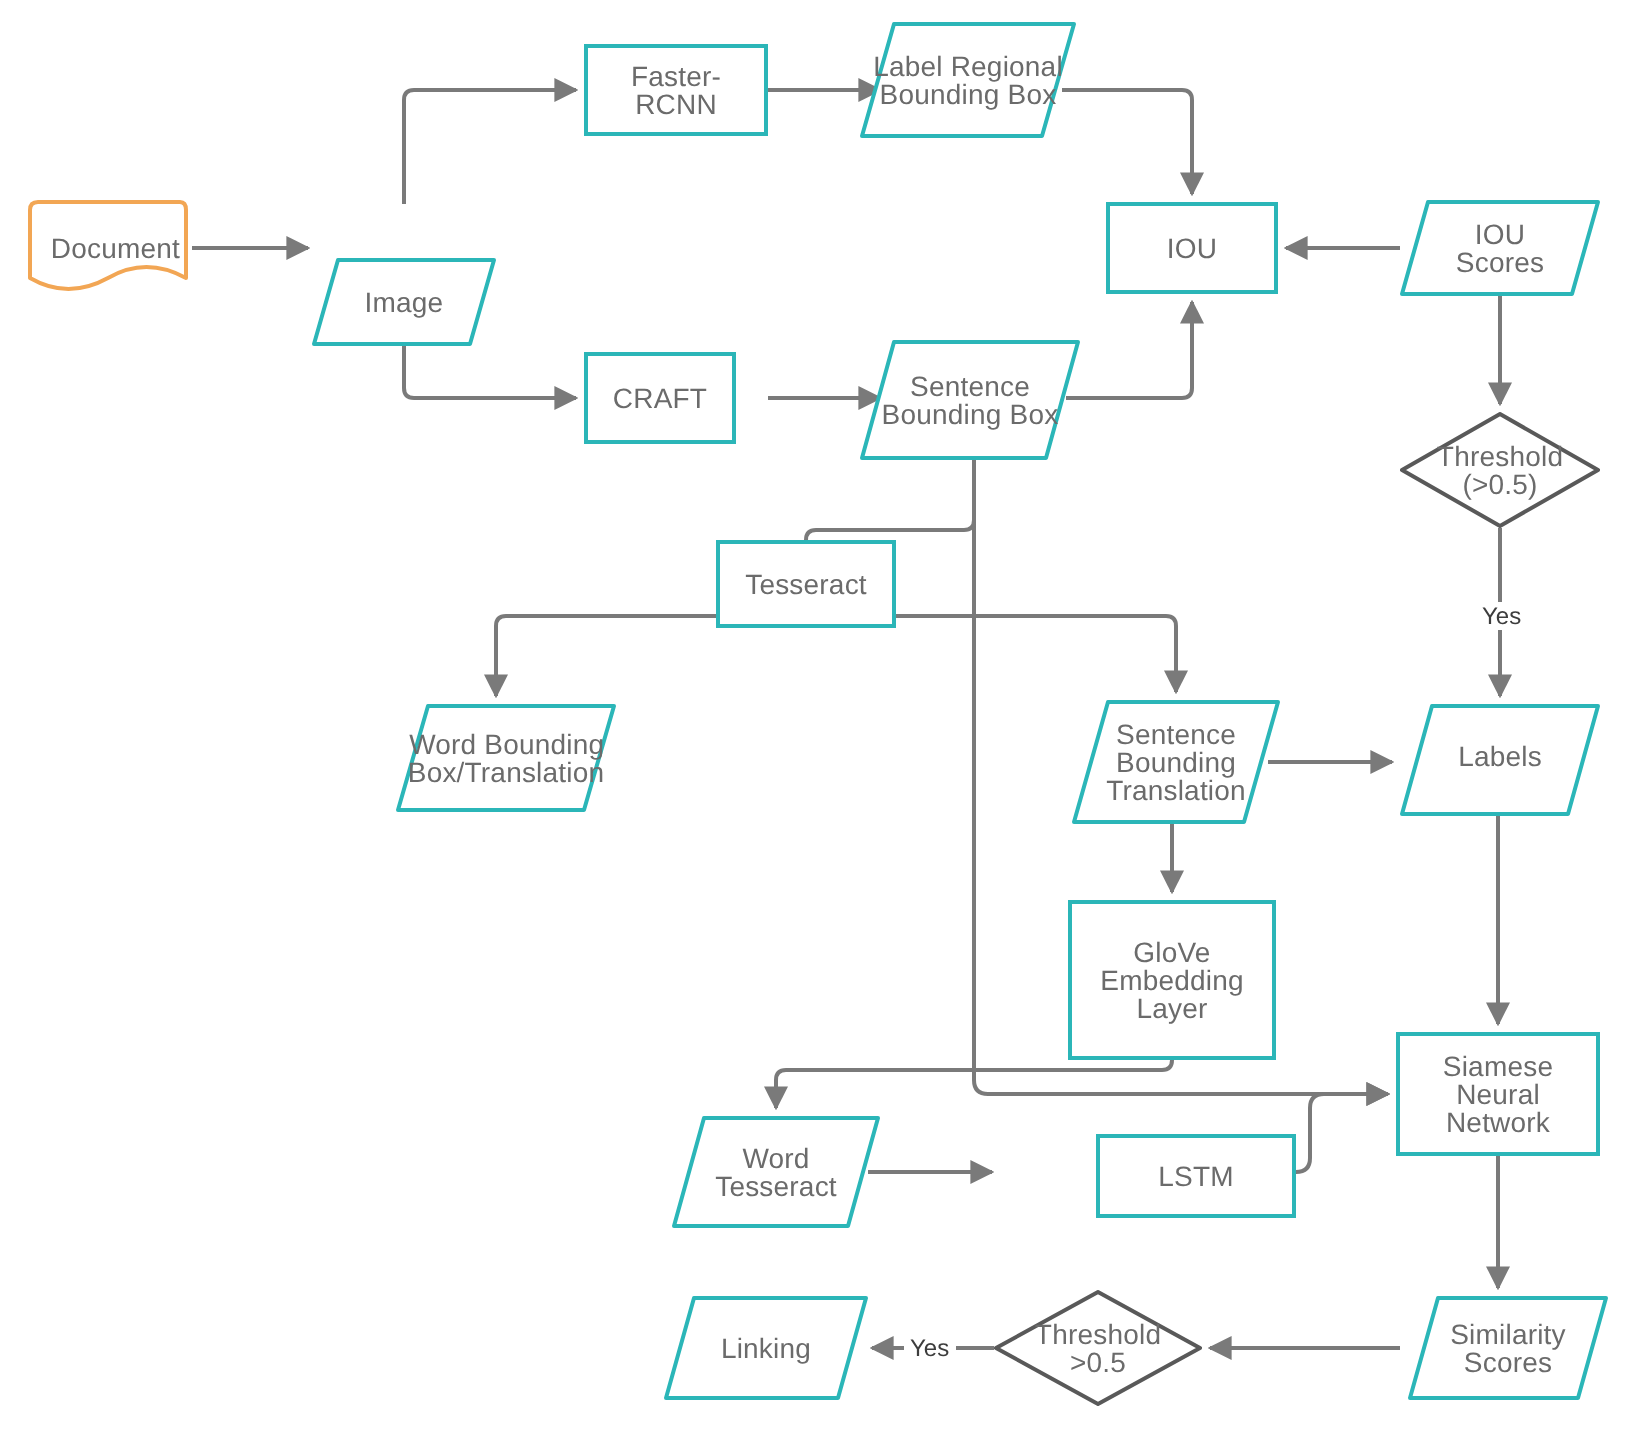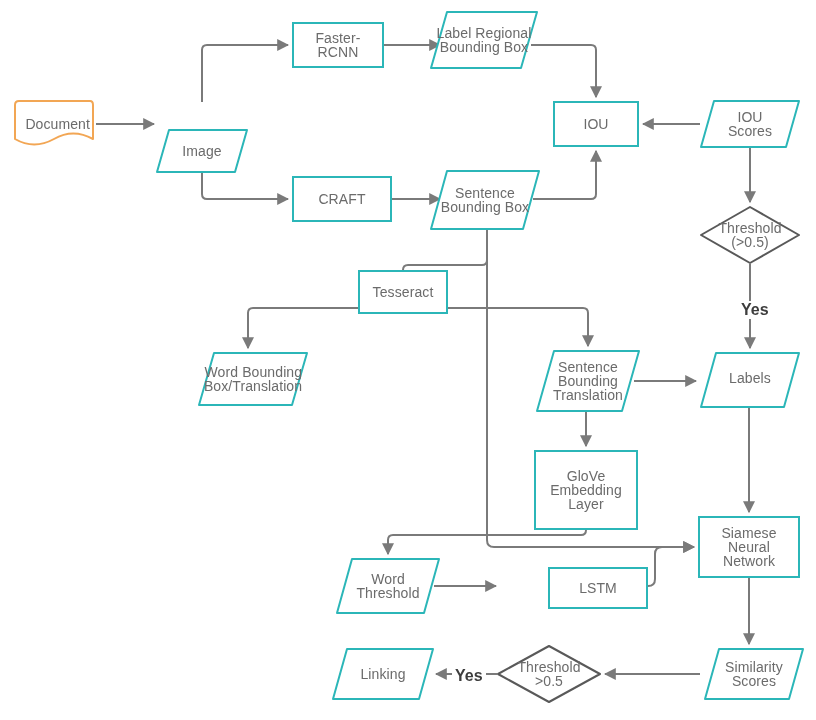--- a/index.html
+++ b/index.html
@@ -55,22 +55,22 @@
     left: 0;
     top: 0;
     z-index: 1;
   }
   .shape-diamond .label {
     color: #6b6b6b;
   }
   .edge-label {
     position: absolute;
     color: #3d3d3d;
-    font-size: 16px;
-    font-weight: bold;
+    font-size: 12px;
+    font-weight: normal;
     background: #ffffff;
     padding: 0 3px;
     z-index: 4;
     white-space: nowrap;
   }
 </style>
 </head>
 <body>
 
 <div id="canvas">
@@ -164,21 +164,21 @@
   </div>
 
   <div class="node shape-para" style="left:700px; top:100px; width:100px; height:48px;">
     <svg width="100" height="48" viewBox="0 0 100 48" xmlns="http://www.w3.org/2000/svg">
       <polygon points="14,1 99,1 86,47 1,47" fill="#ffffff" stroke="#2bb6b8" stroke-width="2" stroke-linejoin="round"></polygon>
     </svg>
     <span class="label">IOU
 Scores</span>
   </div>
 
-  <div class="node shape-rect" style="left:292px; top:176px; width:100px; height:46px;">
+  <div class="node shape-rect" style="left:292px; top:176px; width:76px; height:46px;">
     <span class="label">CRAFT</span>
   </div>
 
   <div class="node shape-para" style="left:430px; top:170px; width:110px; height:60px;">
     <svg width="110" height="60" viewBox="0 0 110 60" xmlns="http://www.w3.org/2000/svg">
       <polygon points="17,1 109,1 93,59 1,59" fill="#ffffff" stroke="#2bb6b8" stroke-width="2" stroke-linejoin="round"></polygon>
     </svg>
     <span class="label">Sentence
 Bounding Box</span>
   </div>
@@ -227,21 +227,21 @@
   <div class="node shape-rect" style="left:698px; top:516px; width:102px; height:62px;">
     <span class="label">Siamese Neural
 Network</span>
   </div>
 
   <div class="node shape-para" style="left:336px; top:558px; width:104px; height:56px;">
     <svg width="104" height="56" viewBox="0 0 104 56" xmlns="http://www.w3.org/2000/svg">
       <polygon points="16,1 103,1 88,55 1,55" fill="#ffffff" stroke="#2bb6b8" stroke-width="2" stroke-linejoin="round"></polygon>
     </svg>
     <span class="label">Word
-Threshold</span>
+Tesseract</span>
   </div>
 
   <div class="node shape-rect" style="left:500px; top:567px; width:100px; height:42px;margin-left:48px;">
     <span class="label">LSTM</span>
   </div>
 
   <div class="node shape-para" style="left:704px; top:648px; width:100px; height:52px;align-items:center;">
     <svg width="100" height="52" viewBox="0 0 100 52" xmlns="http://www.w3.org/2000/svg">
       <polygon points="15,1 99,1 85,51 1,51" fill="#ffffff" stroke="#2bb6b8" stroke-width="2" stroke-linejoin="round"></polygon>
     </svg>

